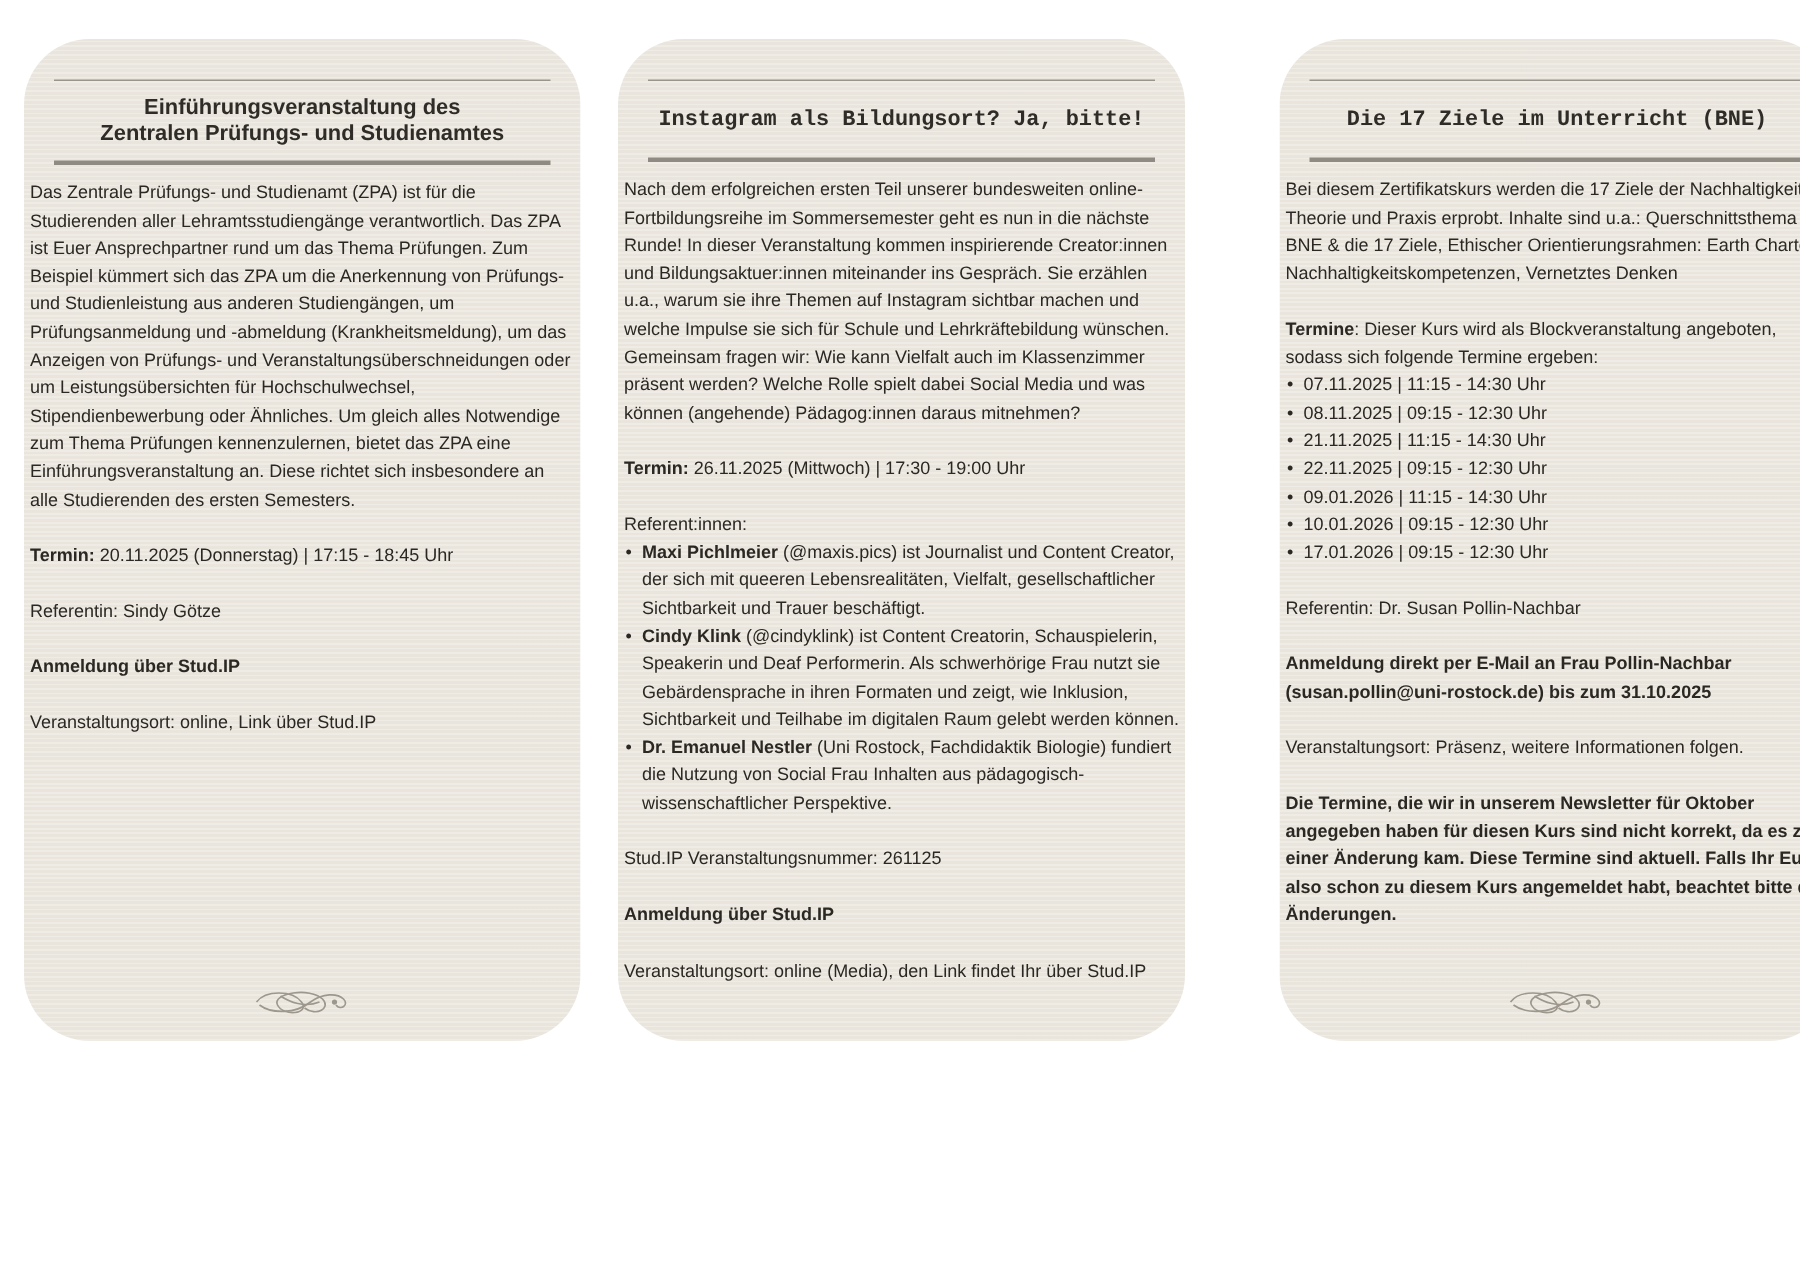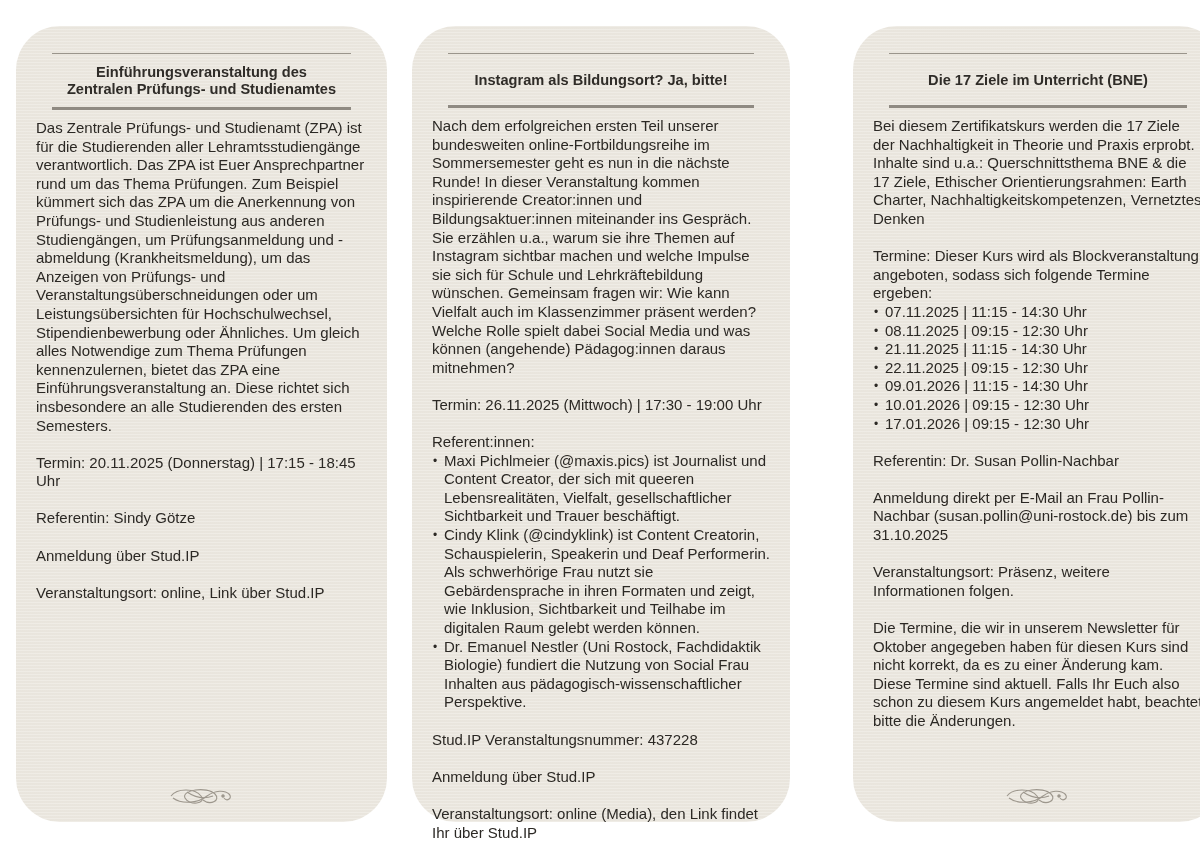--- a/index.html
+++ b/index.html
@@ -1,37 +1,37 @@
 <!DOCTYPE html>
 <html><head>
 <meta charset="utf-8">
 <style>
   html, body { margin: 0; padding: 0; background: #ffffff; }
   body { width: 1200px; height: 849px; position: relative; overflow: hidden;
          font-family: "Liberation Sans", sans-serif; color: #2b2824; }
   .card {
-    position: absolute; top: 26px; height: 796px;
+    position: absolute; top: 26px; height: 668px;
     background: #ece8e0;
     background-image: repeating-linear-gradient(0deg, rgba(255,255,255,0.18) 0px, rgba(255,255,255,0.18) 1px, rgba(0,0,0,0.012) 1px, rgba(0,0,0,0.012) 3px);
     border-radius: 44px;
     box-sizing: border-box;
-    padding: 0 20px;
+    padding: 0 4px;
   }
   #card-1 { left: 16px; width: 371px; }
   #card-2 { left: 412px; width: 378px; }
   #card-3 { left: 853px; width: 370px; }
   .rule-top { margin: 27px 16px 0 16px; height: 1px; background: #9a958c; }
   .rule-bottom { margin: 0 16px 0 16px; height: 3px; background: #8f8a82; }
   .title { text-align: center; font-weight: bold; font-size: 14.6px; line-height: 17px;
            color: #2f2c28; padding: 10px 0 9px 0; }
-  #card-2 .title, #card-3 .title { padding: 18px 0 16px 0; }
-  .content { font-size: 15px; line-height: 18.6px; padding-top: 9px; }
+  #card-2 .title, #card-3 .title { padding: 18px 0 16px 0; font-family: Liberation Mono, monospace; }
+  .content { font-size: 12px; line-height: 18.6px; padding-top: 9px; }
   #card-2 .content { padding-left: 0; }
   .content p { margin: 0 0 18.6px 0; }
-  .content b { font-weight: normal; }
+  .content b { font-weight: bold; }
   ul.bullets { margin: 0 0 0 0; padding: 0 0 0 0; list-style: none; }
   ul.bullets li { position: relative; padding-left: 12px; }
   ul.bullets li::before { content: "\2022"; position: absolute; left: 1px; top: 0; font-size: 12px; }
   ul.refs li { padding-left: 12px; }
   .flourish { position: absolute; bottom: 14px; left: 50%; transform: translateX(-50%); width: 70px; height: 24px; }
 </style>
 </head>
 <body>
 
 <div class="card" id="card-1">
@@ -64,21 +64,21 @@
   <div class="rule-bottom"></div>
   <div class="content">
     <p>Nach dem erfolgreichen ersten Teil unserer bundesweiten online-Fortbildungsreihe im Sommersemester geht es nun in die nächste Runde! In dieser Veranstaltung kommen inspirierende Creator:innen und Bildungsaktuer:innen miteinander ins Gespräch. Sie erzählen u.a., warum sie ihre Themen auf Instagram sichtbar machen und welche Impulse sie sich für Schule und Lehrkräftebildung wünschen. Gemeinsam fragen wir: Wie kann Vielfalt auch im Klassenzimmer präsent werden? Welche Rolle spielt dabei Social Media und was können (angehende) Pädagog:innen daraus mitnehmen?</p>
     <p><b>Termin:</b><span> 26.11.2025 (Mittwoch) | 17:30 - 19:00 Uhr</span></p>
     <div>Referent:innen:</div>
     <ul class="bullets refs" style="margin-bottom:18.6px;">
       <li><b>Maxi Pichlmeier</b><span> (@maxis.pics) ist Journalist und Content Creator, der sich mit queeren Lebensrealitäten, Vielfalt, gesellschaftlicher Sichtbarkeit und Trauer beschäftigt.</span></li>
       <li><b>Cindy Klink</b><span> (@cindyklink) ist Content Creatorin, Schauspielerin, Speakerin und Deaf Performerin. Als schwerhörige Frau nutzt sie Gebärdensprache in ihren Formaten und zeigt, wie Inklusion, Sichtbarkeit und Teilhabe im digitalen Raum gelebt werden können.</span></li>
       <li><b>Dr. Emanuel Nestler</b><span> (Uni Rostock, Fachdidaktik Biologie) fundiert die Nutzung von Social Frau Inhalten aus pädagogisch-wissenschaftlicher Perspektive.</span></li>
     </ul>
-    <p>Stud.IP Veranstaltungsnummer: 437228</p>
+    <p>Stud.IP Veranstaltungsnummer: 261125</p>
     <p><b>Anmeldung über Stud.IP</b></p>
     <p>Veranstaltungsort: online (Media), den Link findet Ihr über Stud.IP</p>
   </div>
 </div>
 
 <div class="card" id="card-3">
   <div class="rule-top"></div>
   <div class="title">Die 17 Ziele im Unterricht (BNE)</div>
   <div class="rule-bottom"></div>
   <div class="content">

